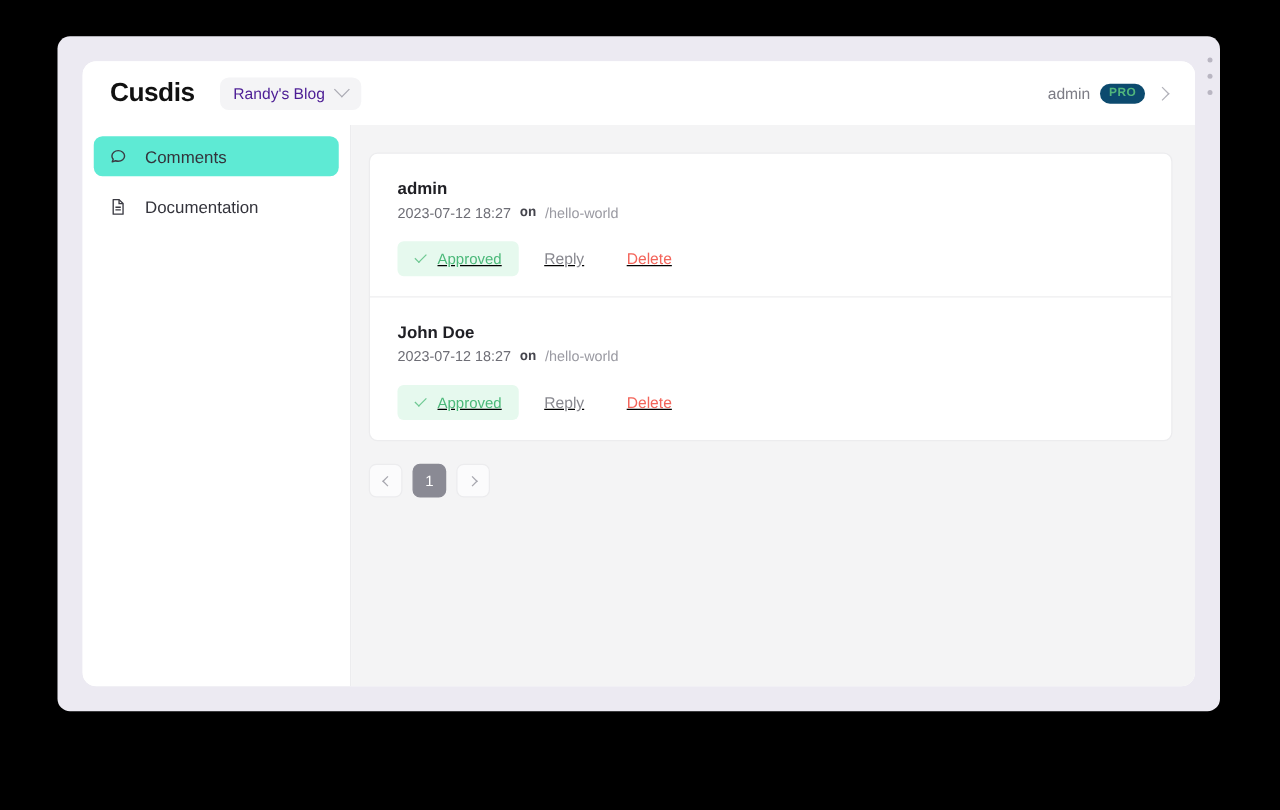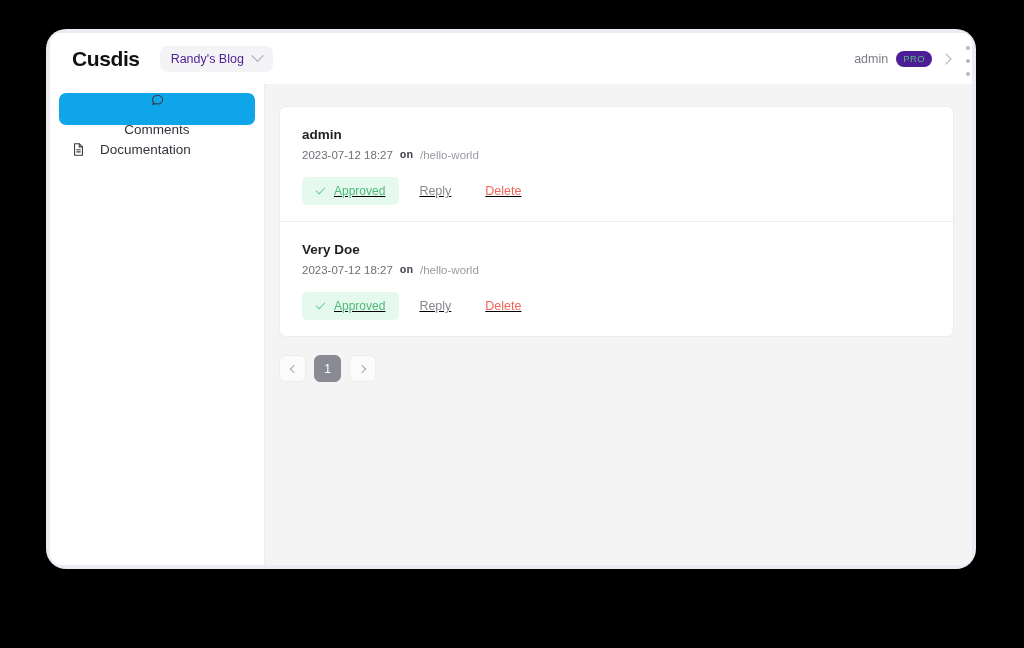--- a/index.html
+++ b/index.html
@@ -13,23 +13,23 @@
   }
 
   
   .window-frame {
     position: absolute;
     left: 46px;
     top: 29px;
     width: 930px;
     height: 540px;
     background: #eceaf2;
-    border-radius: 20px;
+    border-radius: 10px;
     box-shadow: 0 2px 10px rgba(0,0,0,0.25);
-    padding: 4px;
+    padding: 20px;
   }
   .window-inner {
     position: relative;
     width: 100%;
     height: 100%;
     background: #ffffff;
     border-radius: 11px;
     overflow: hidden;
     display: flex;
     flex-direction: column;
@@ -123,24 +123,24 @@
   .header-user {
     display: flex;
     align-items: center;
     gap: 8px;
     font-size: 12.5px;
     color: #7c7c85;
     cursor: pointer;
     padding-right: 4px;
   }
   .pro-badge {
-    background: #4c1d95;
+    background: #0c4a6e;
     color: #52b77c;
     font-size: 9.5px;
-    font-weight: normal;
+    font-weight: bold;
     letter-spacing: 0.4px;
     border-radius: 9px;
     padding: 2.5px 7px;
   }
   .chev-right {
     width: 8px; height: 8px;
     border-top: 1.4px solid #b2b2ba;
     border-right: 1.4px solid #b2b2ba;
     transform: rotate(45deg);
     margin-left: 2px;
@@ -163,21 +163,21 @@
     align-items: center;
     gap: 14px;
     height: 32px;
     margin: 0 9px 8px 9px;
     padding: 0 12px;
     border-radius: 7px;
     font-size: 13.5px;
     color: #33333b;
     cursor: pointer;
   }
-  .nav-item.active { background: #0ea5e9; flex-direction: column; }
+  .nav-item.active { background: #5eead4; }
   .nav-icon {
     width: 15px; height: 15px;
     flex: 0 0 15px;
     display: flex;
     align-items: center;
     justify-content: center;
   }
   .nav-icon svg { display: block; }
 
   .main-area {
@@ -361,21 +361,21 @@
               <div class="badge-approved">
                 <span class="check-mark"></span>
                 <span>Approved</span>
               </div>
               <button class="action-link">Reply</button>
               <button class="action-link danger">Delete</button>
             </div>
           </div>
 
           <div class="comment-item">
-            <div class="comment-author">Very Doe</div>
+            <div class="comment-author">John Doe</div>
             <div class="comment-meta">
               <span>2023-07-12 18:27</span>
               <span class="meta-on">on</span>
               <span class="meta-path">/hello-world</span>
             </div>
             <div class="comment-actions">
               <div class="badge-approved">
                 <span class="check-mark"></span>
                 <span>Approved</span>
               </div>

